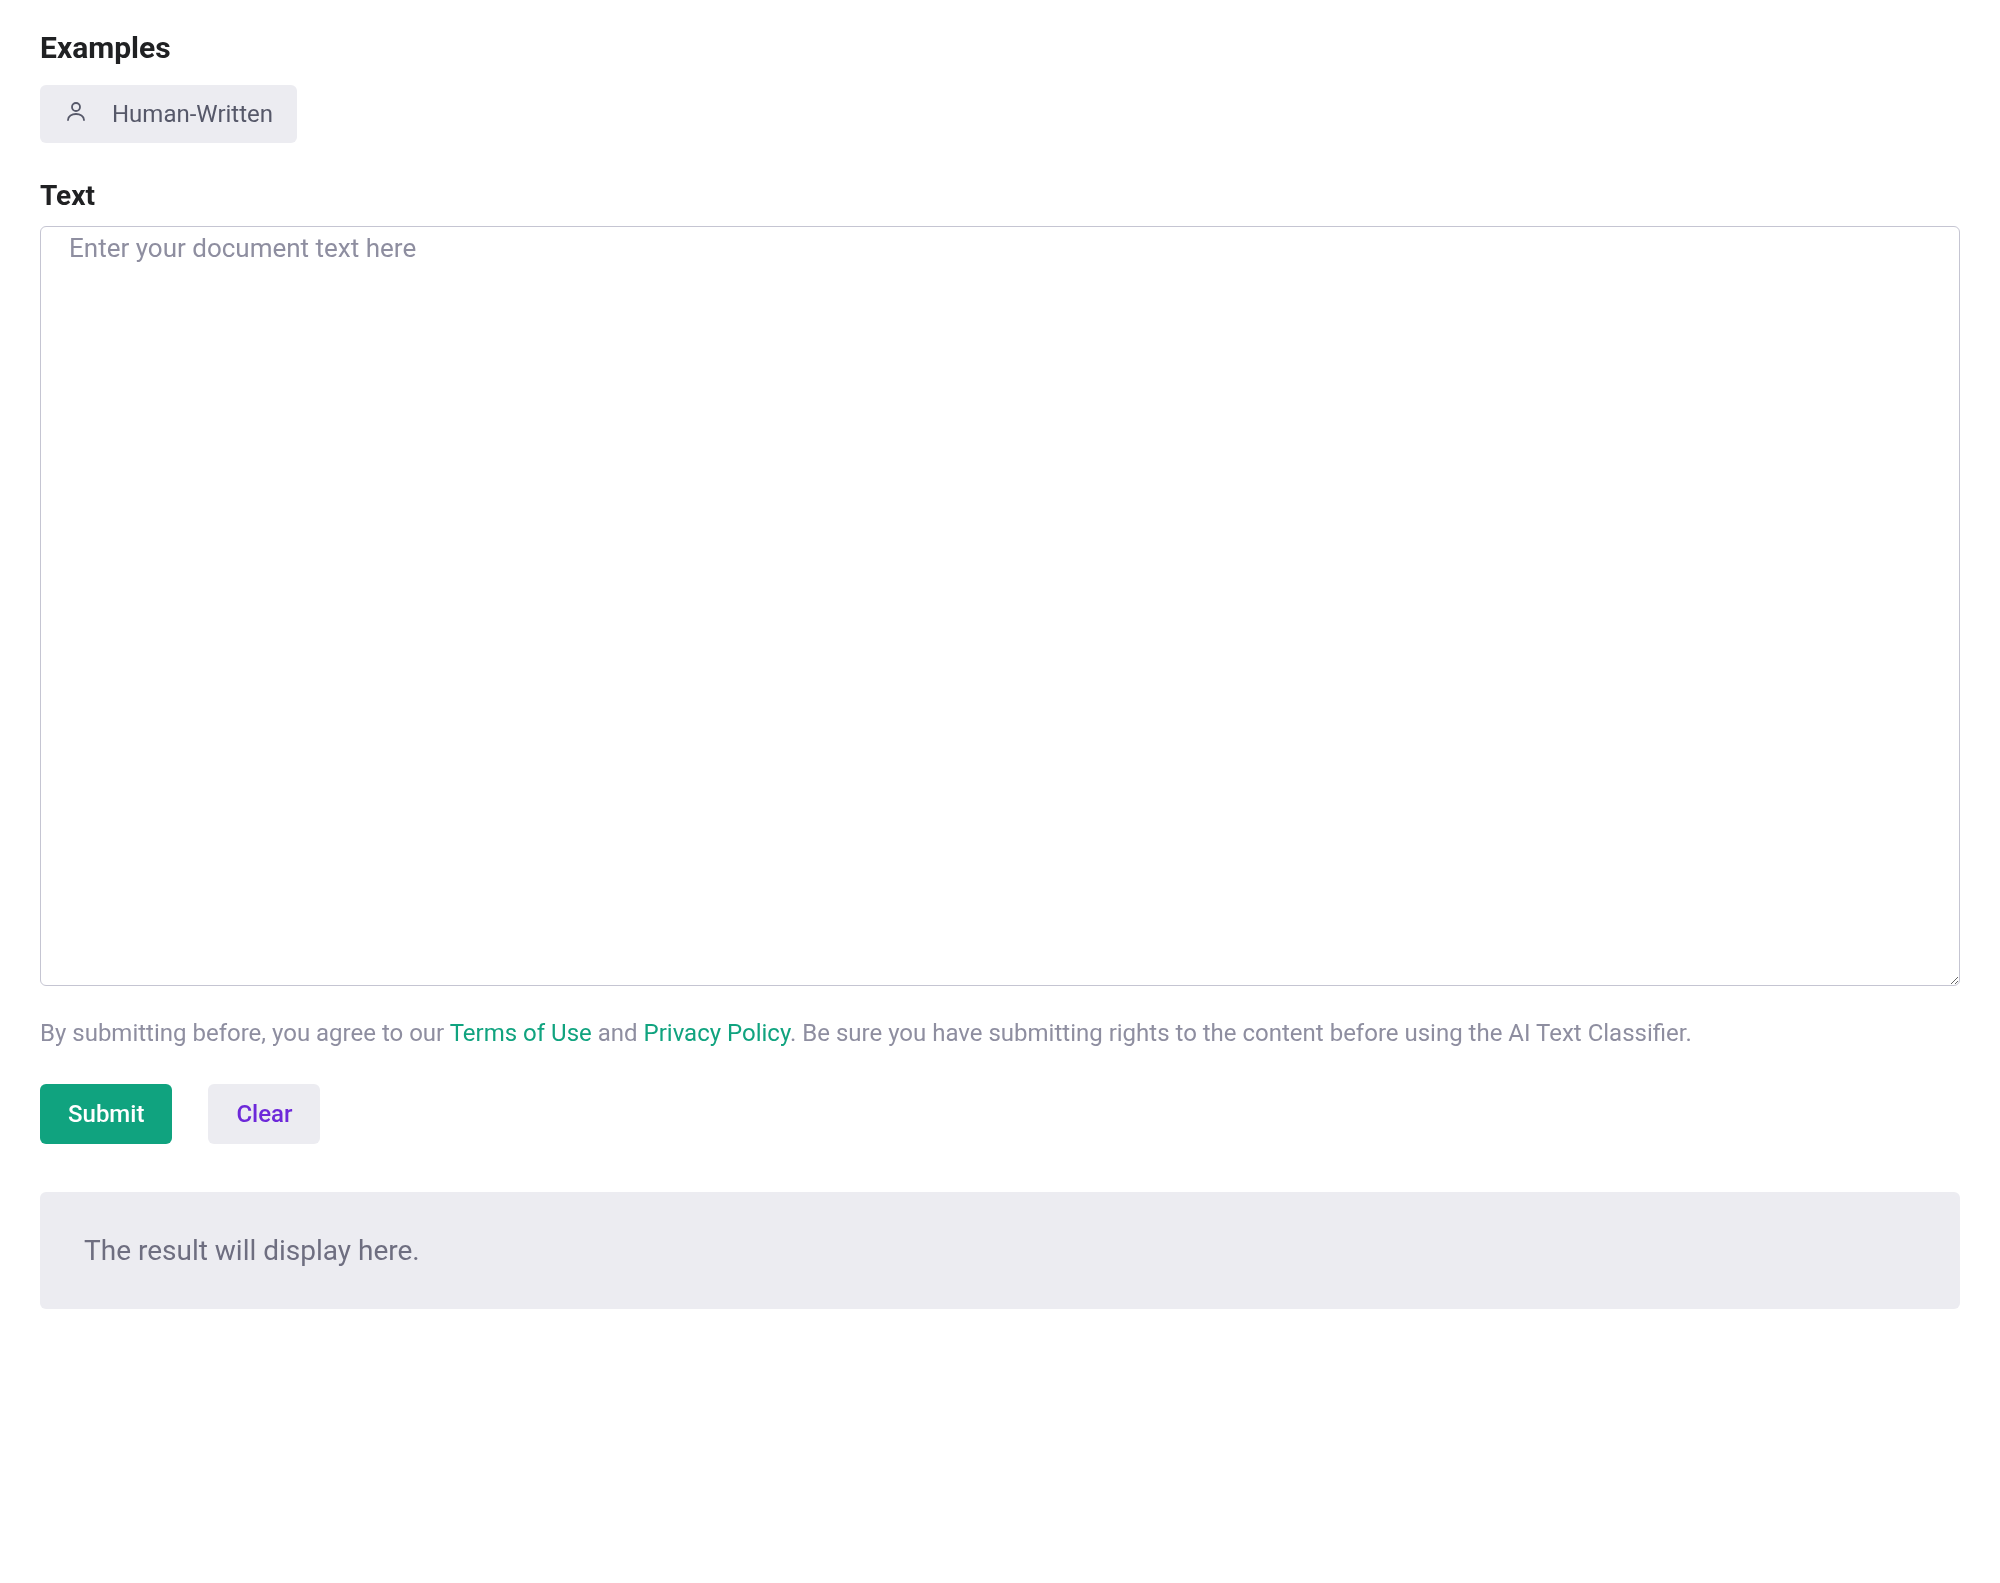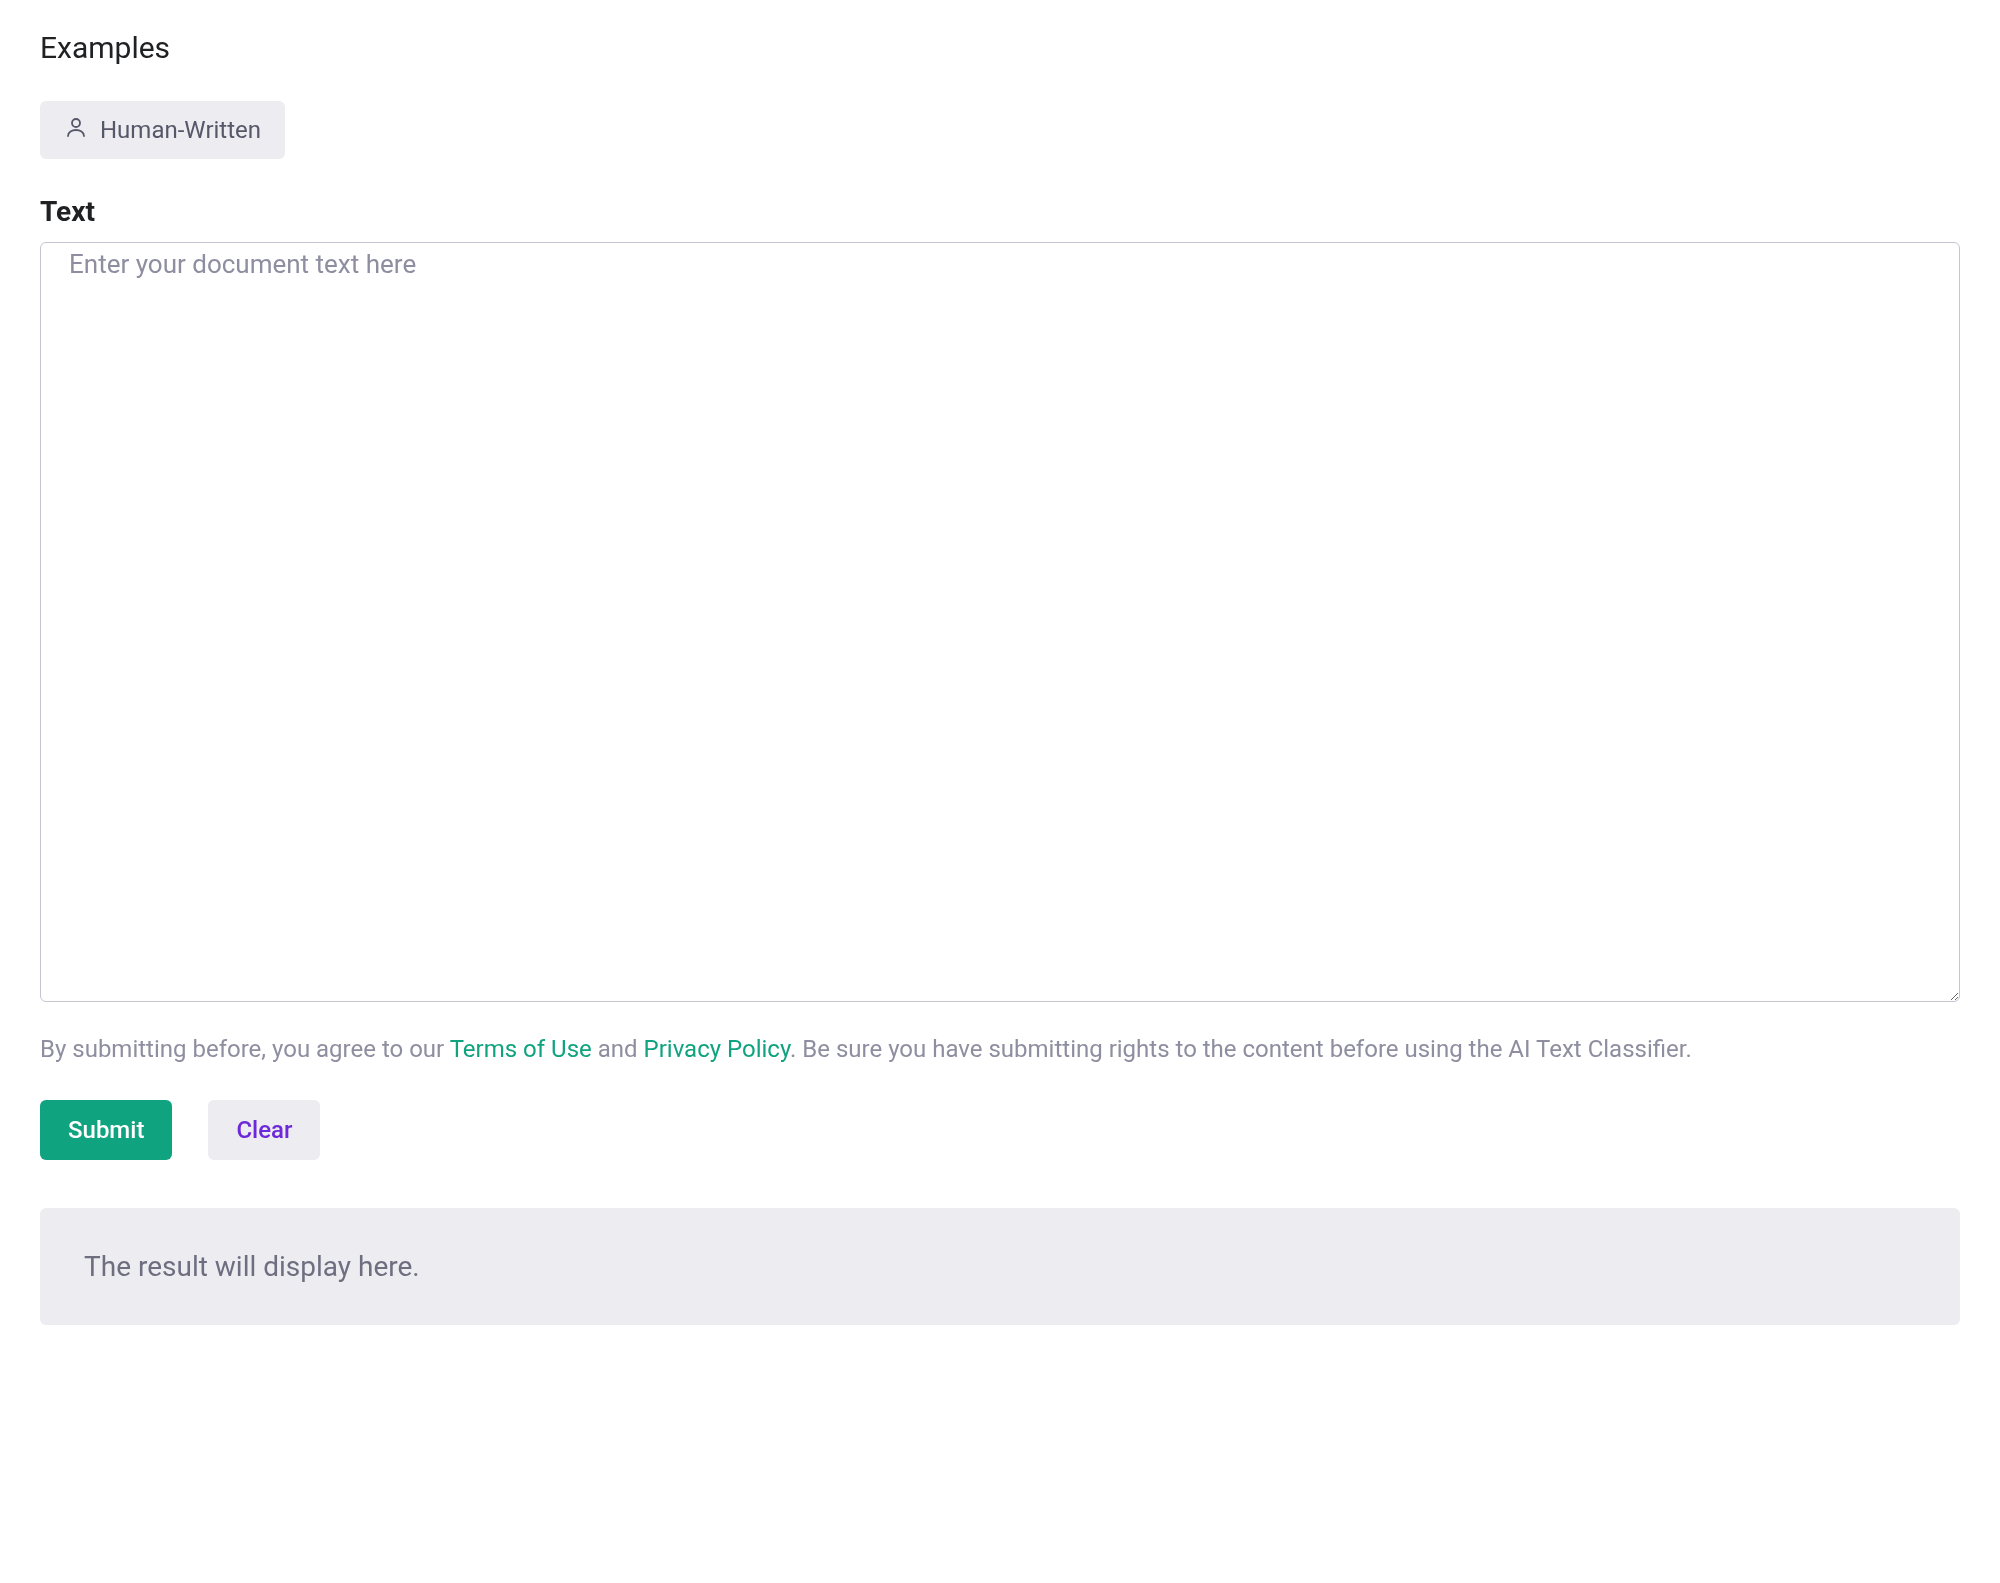--- a/index.html
+++ b/index.html
@@ -13,34 +13,34 @@
       color: #202123;
       padding: 30px 30px;
       font-size: 16px;
     }
     .container {
       max-width: 1920px;
       margin: 0 auto;
     }
     .section-heading {
       font-size: 30px;
-      font-weight: 400;
+      font-weight: 700;
       color: #202123;
-      margin-bottom: 36px;
+      margin-bottom: 20px;
     }
     .example-buttons {
       display: flex;
       gap: 20px;
       margin-bottom: 36px;
       flex-wrap: wrap;
     }
     .example-btn {
       display: inline-flex;
       align-items: center;
-      gap: 12px;
+      gap: 24px;
       background: #ececf1;
       border: none;
       border-radius: 6px;
       padding: 14px 24px;
       font-size: 24px;
       color: #565869;
       cursor: pointer;
       font-family: inherit;
     }
     .example-btn svg {

